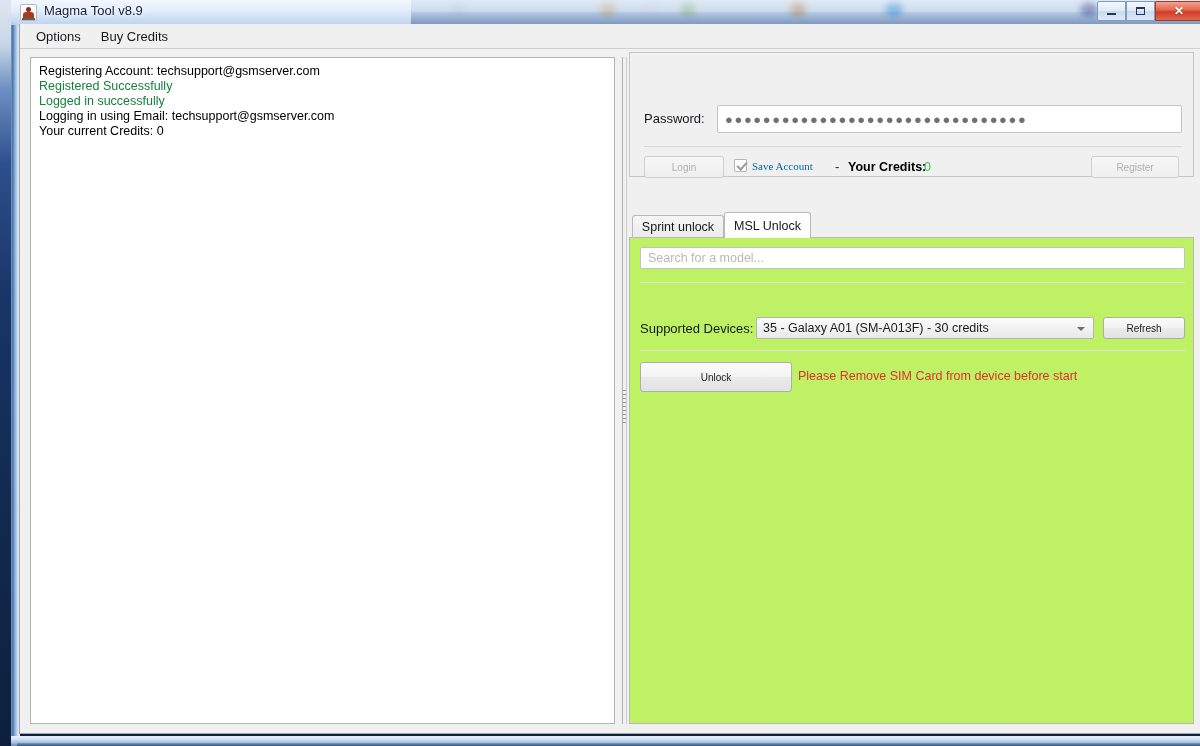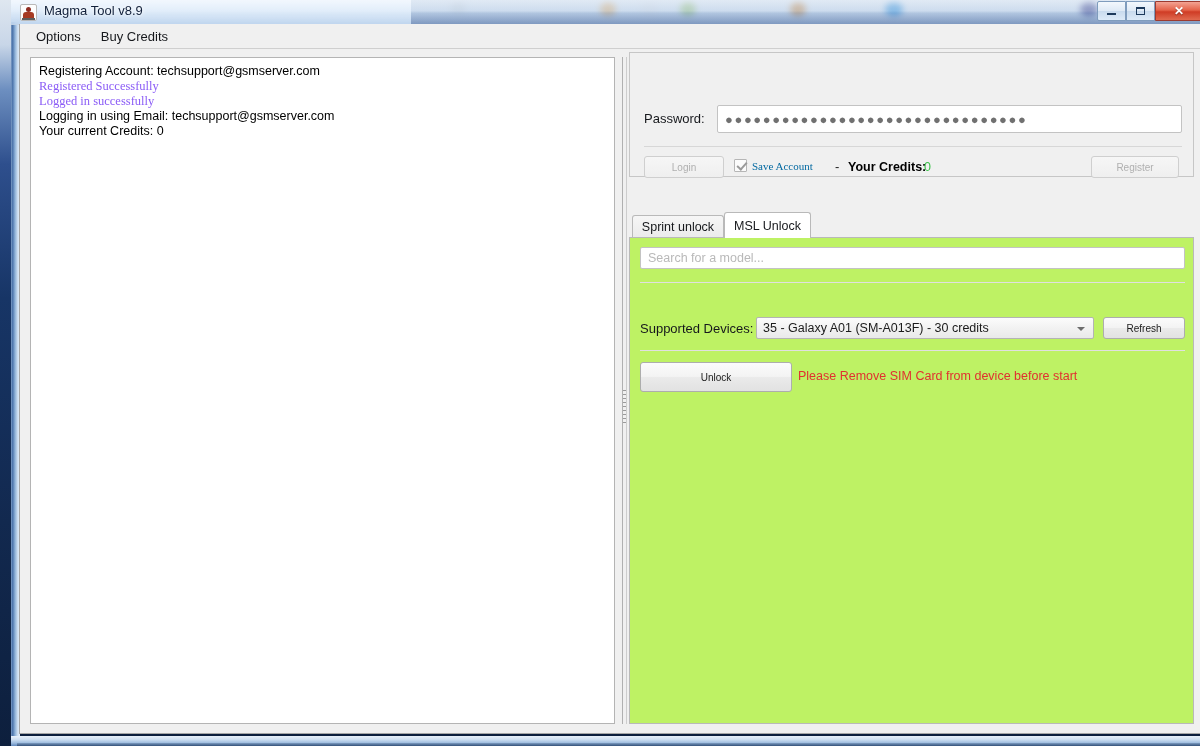--- a/index.html
+++ b/index.html
@@ -184,21 +184,21 @@
     box-sizing: border-box;
     overflow: hidden;
     padding: 6px 8px;
   }
   .log-line {
     font-size: 12.5px;
     line-height: 15px;
     color: #000000;
     white-space: nowrap;
   }
-  .log-line.ok { color: #8b5cf6; font-family: Liberation Serif, serif; }
+  .log-line.ok { color: #15803d; }
 
   #splitter {
     position: absolute;
     left: 600px; top: 33px;
     width: 9px; height: 667px;
     background: #f0f0f0;
     cursor: col-resize;
   }
   #splitter .bar-l { position:absolute; left:2px; top:0; width:1px; height:100%; background:#b0b0b0; }
   #splitter .bar-r { position:absolute; left:6px; top:0; width:1px; height:100%; background:#cdcdcd; }

